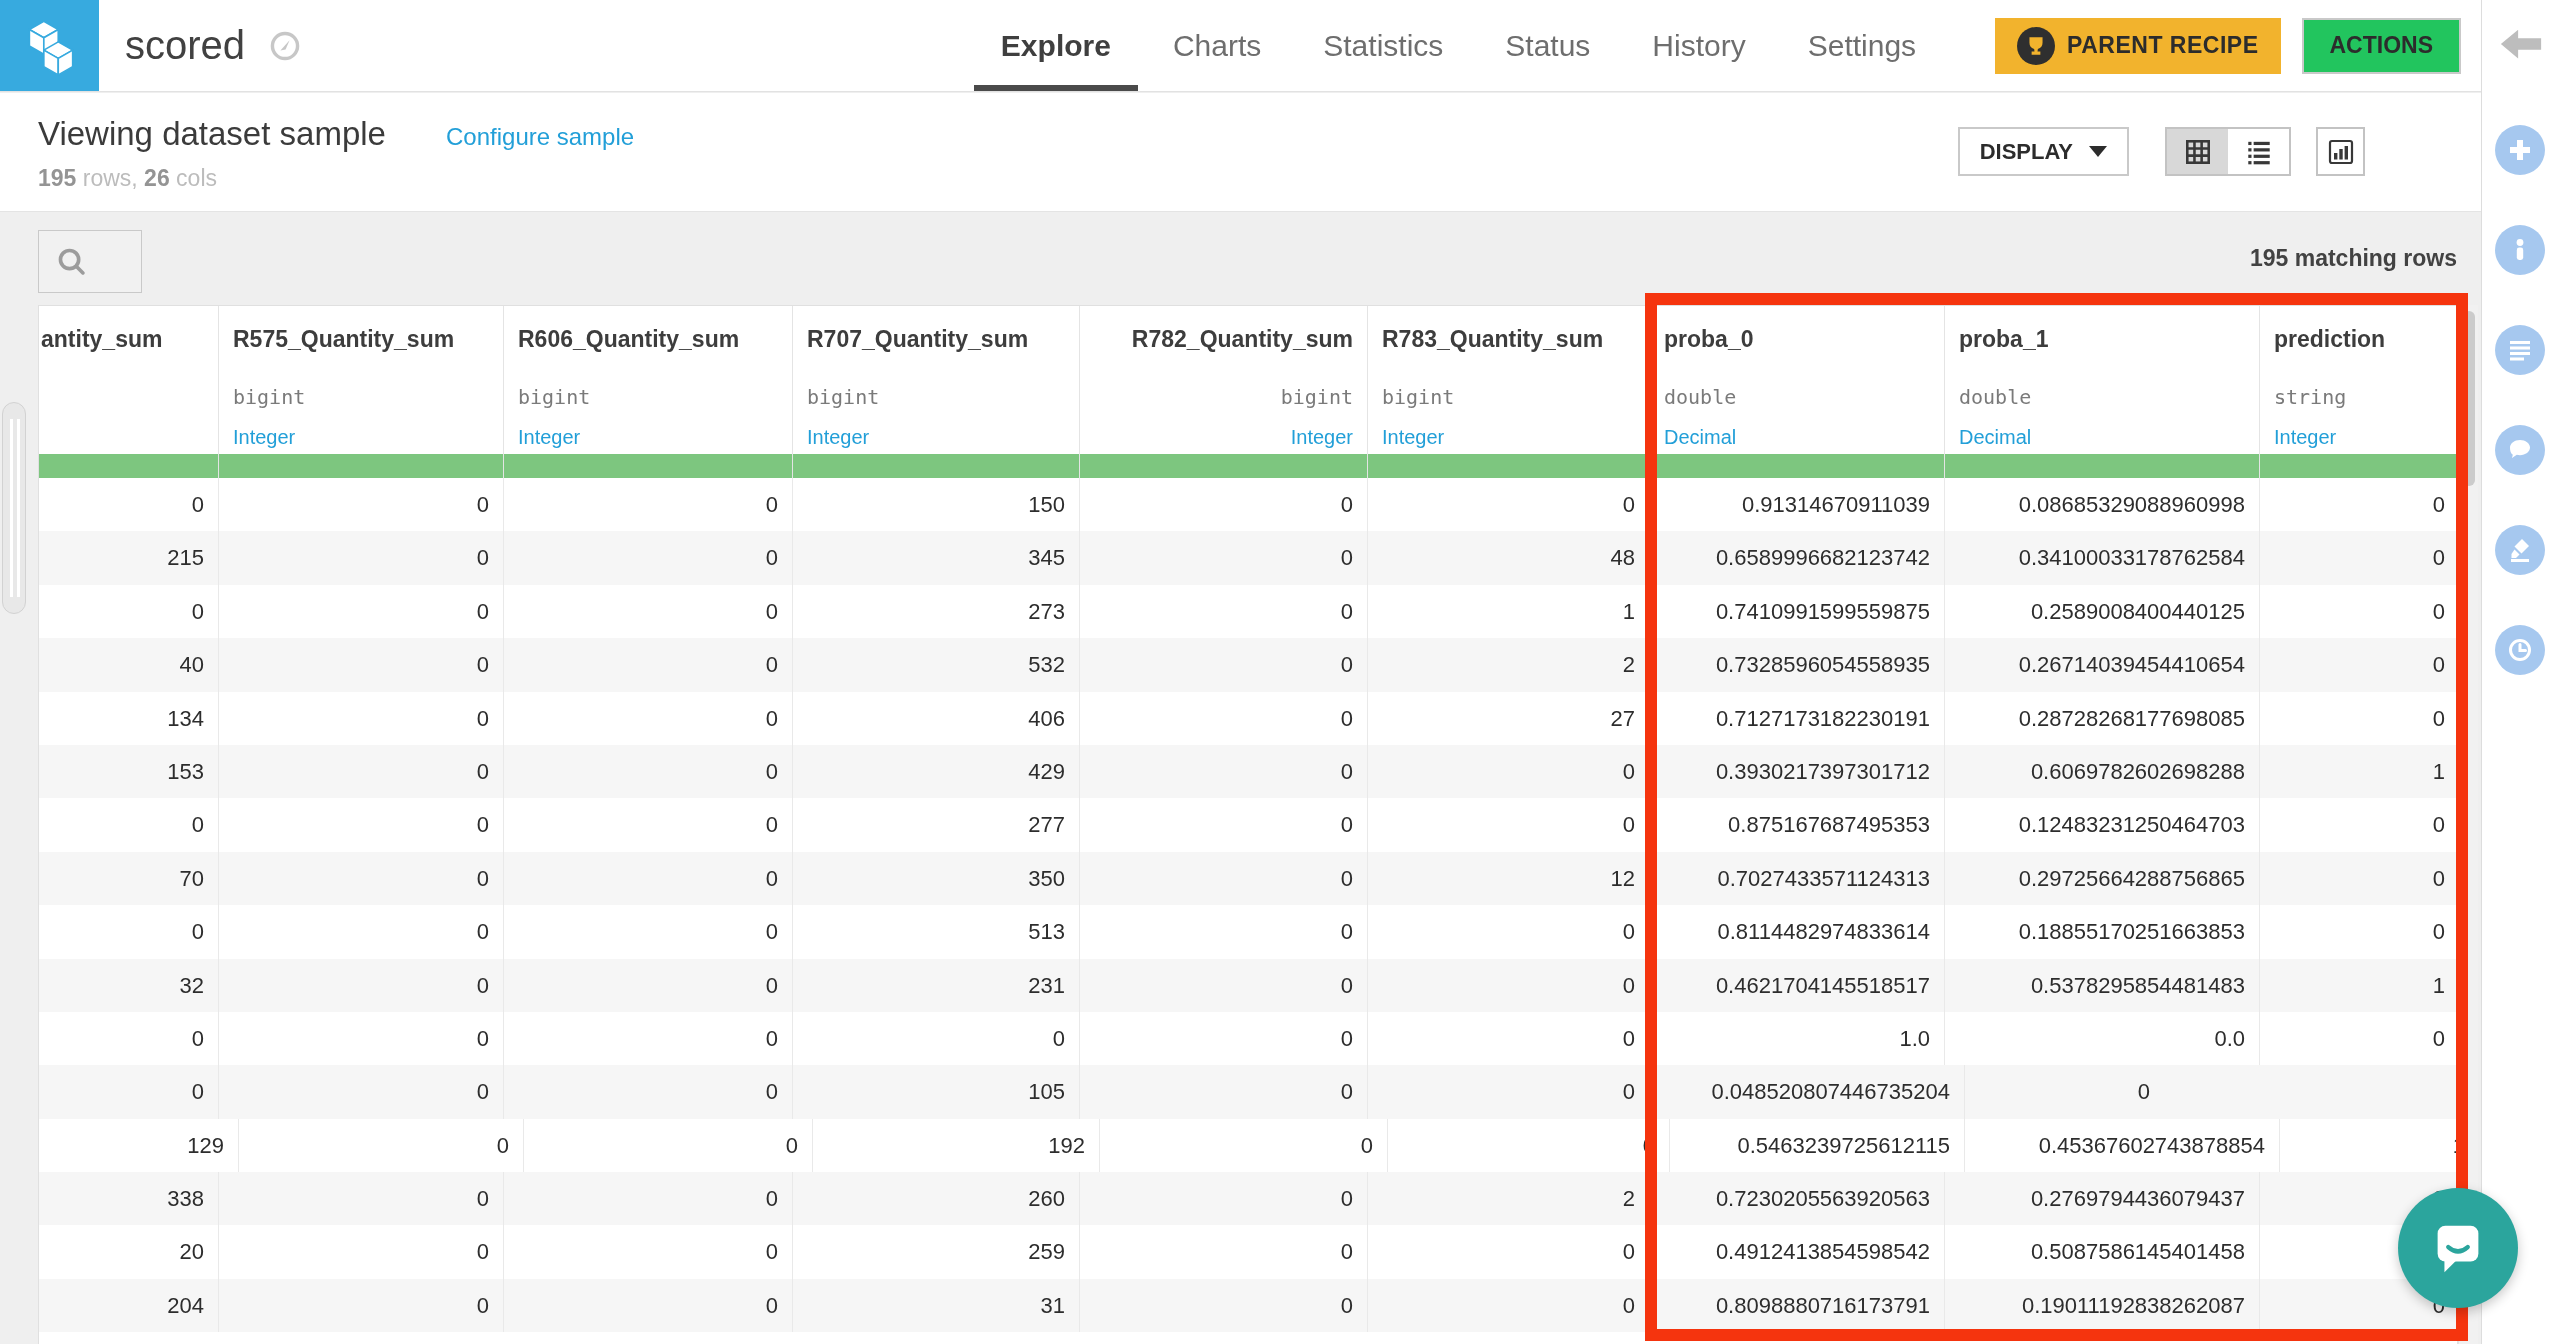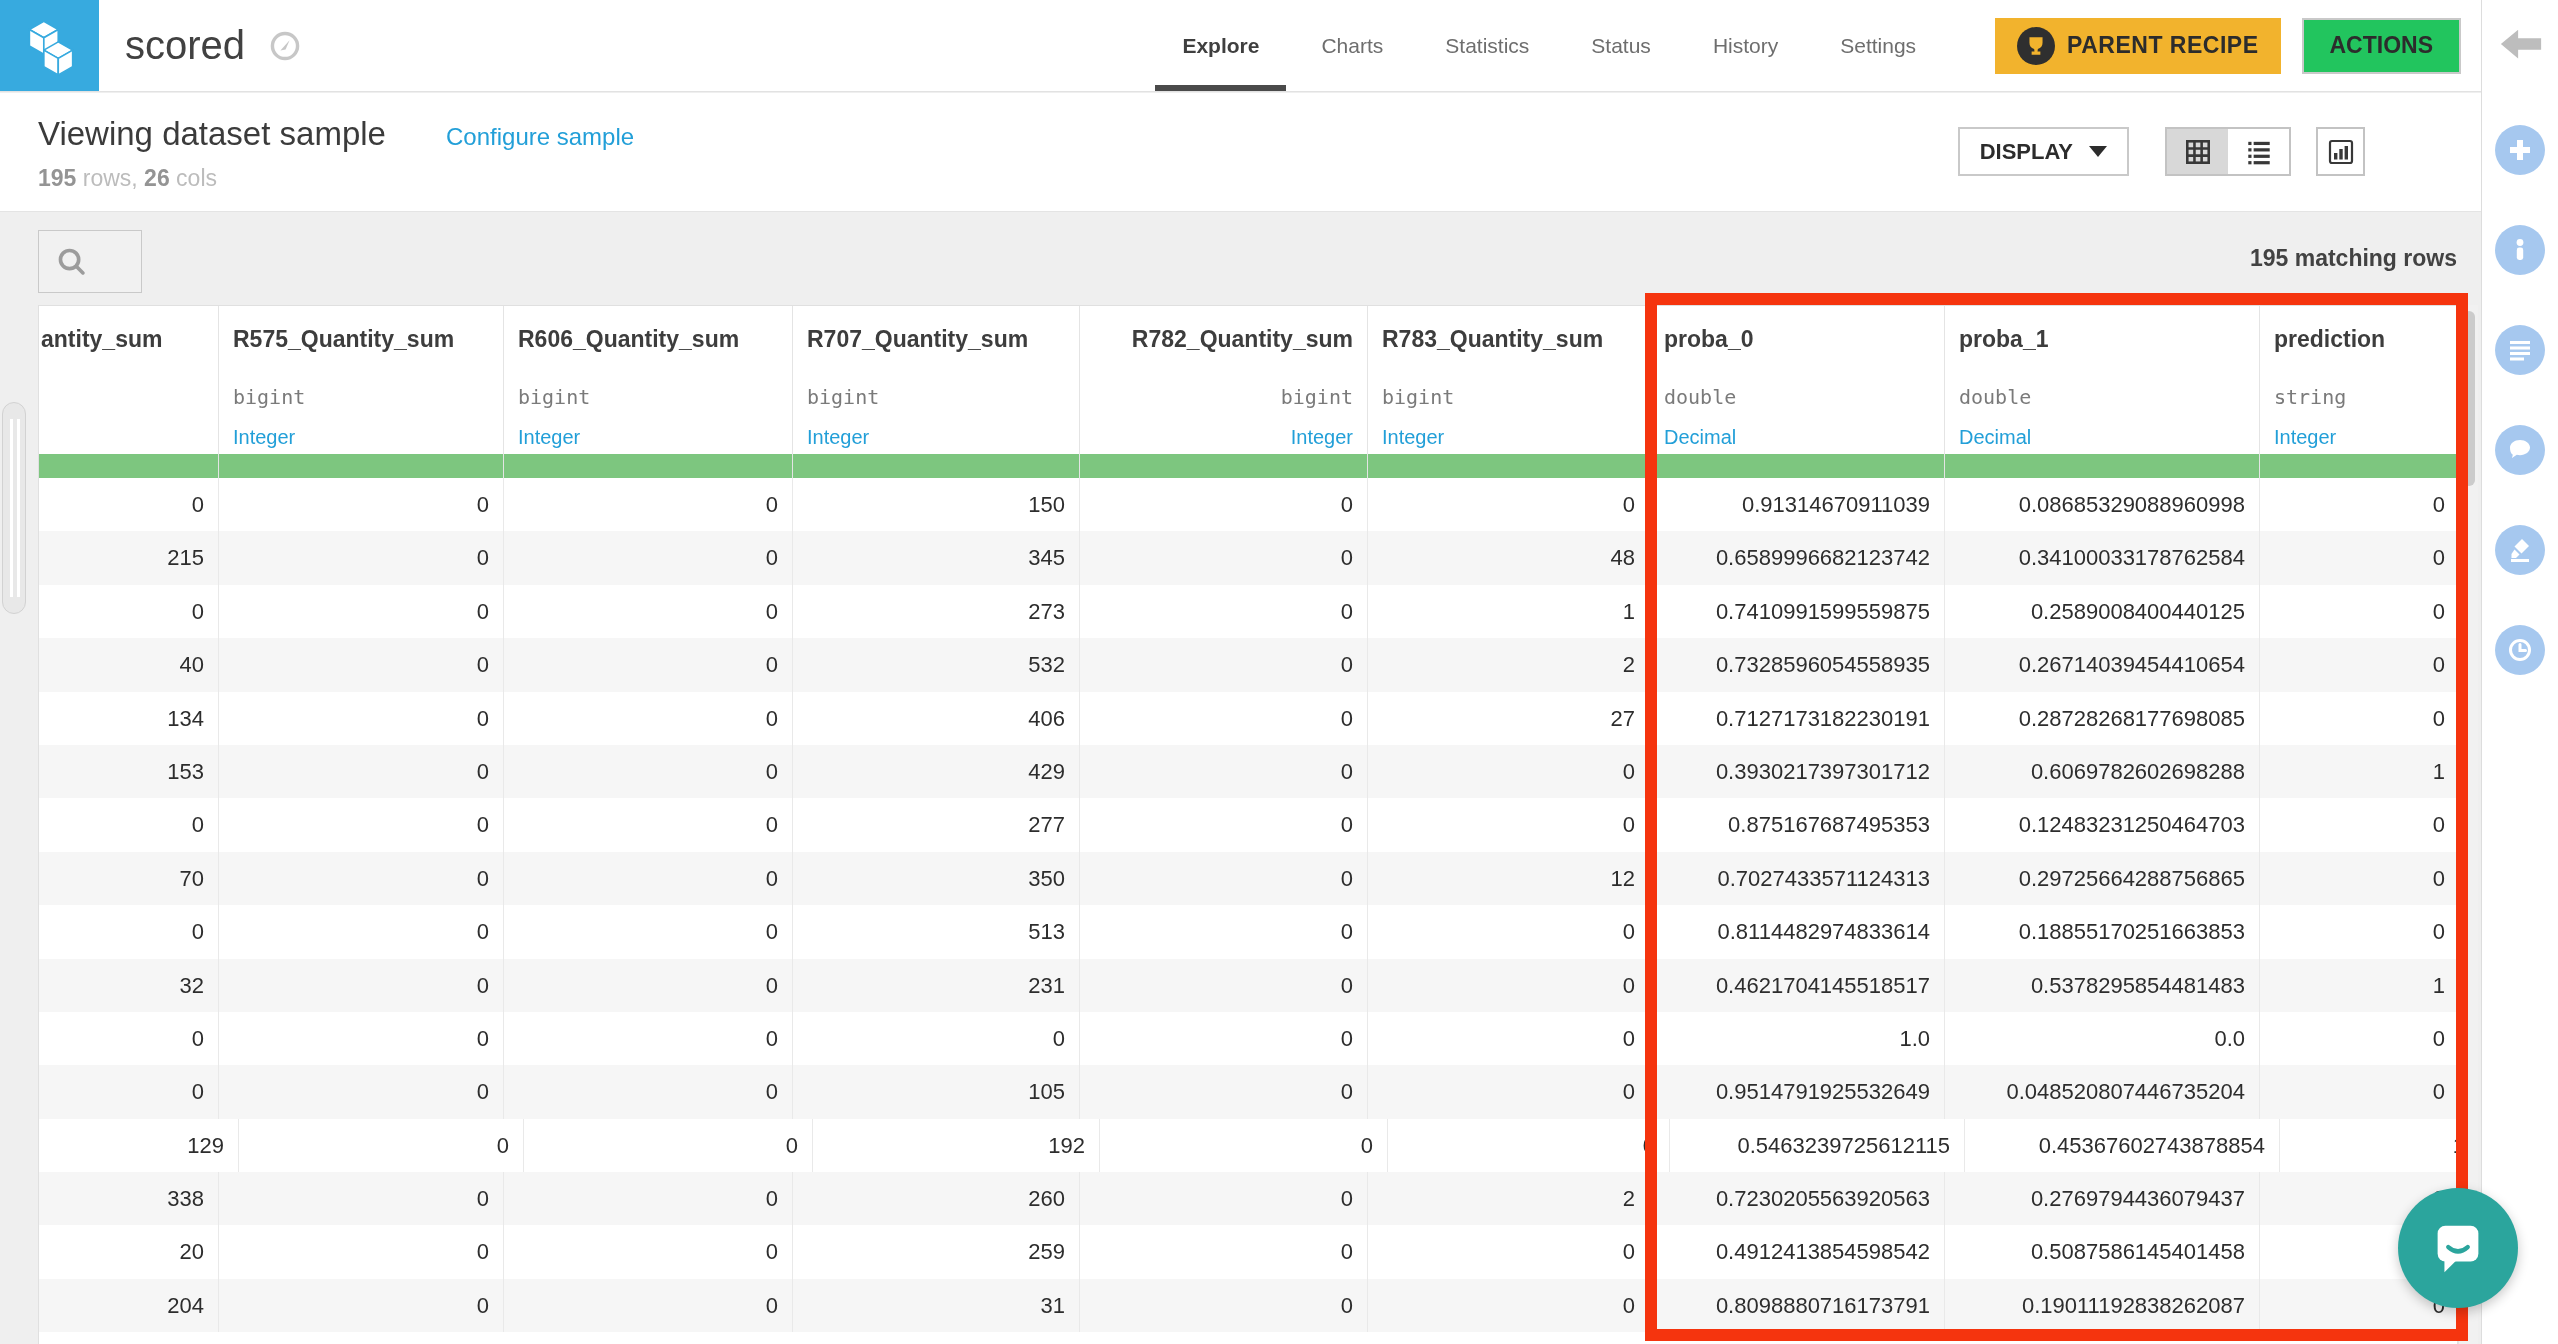--- a/index.html
+++ b/index.html
@@ -10,21 +10,21 @@
     font-family:"Liberation Sans", sans-serif;
     -webkit-font-smoothing:antialiased;
   }
   
   .topbar{position:absolute;top:0;left:0;right:77px;height:92px;background:#fff;
     border-bottom:1px solid #e2e2e2;display:flex;align-items:center;z-index:5;}
   .logo{width:99px;height:91px;background:#37aadf;flex:none;display:flex;align-items:center;justify-content:center;}
   .ds-title{font-size:40px;color:#414141;margin-left:26px;white-space:nowrap;}
   .compass{margin-left:24px;display:flex;align-items:center;}
   .topnav{display:flex;align-items:stretch;height:100%;margin-left:auto;}
-  .tab{font-size:21px;color:#6e6e6e;display:flex;align-items:center;padding:0 27px;margin-left:8px;cursor:pointer;white-space:nowrap;}
+  .tab{font-size:30px;color:#6e6e6e;display:flex;align-items:center;padding:0 27px;margin-left:8px;cursor:pointer;white-space:nowrap;}
   .tab.active{color:#3f3f3f;font-weight:700;box-shadow:inset 0 -6px 0 #4a4a4a;}
   .btn-recipe{height:56px;background:#f2b32d;display:flex;align-items:center;padding:0 22px;
     margin-left:52px;font-weight:700;font-size:23px;color:#2c2c2c;letter-spacing:.5px;cursor:pointer;white-space:nowrap;}
   .recipe-ic{width:38px;height:38px;border-radius:50%;background:#2f2f2f;margin-right:12px;
     display:flex;align-items:center;justify-content:center;flex:none;}
   .btn-actions{height:56px;border:2px solid #c9c9c9;background:#22c55e;display:flex;align-items:center;
     padding:0 26px;margin-left:21px;margin-right:20px;font-weight:700;font-size:23px;color:#2c2c2c;cursor:pointer;}
   
   .rail{position:absolute;top:0;right:0;width:77px;bottom:0;background:#fff;border-left:1px solid #dddddd;z-index:6;}
   .rail .back{position:absolute;top:26px;left:16px;cursor:pointer;}
@@ -406,21 +406,20 @@
         <div class="cell" style="width: 315px;">0.0</div>
         <div class="cell" style="width: 199px;">0</div>
       </div>
       <div class="trow alt">
         <div class="cell" style="width: 180px;">0</div>
         <div class="cell" style="width: 285px;">0</div>
         <div class="cell" style="width: 289px;">0</div>
         <div class="cell" style="width: 287px;">105</div>
         <div class="cell" style="width: 288px;">0</div>
         <div class="cell" style="width: 282px;">0</div>
-        <div class="cell" style="width: 295px;">0.9514791925532649</div>
         <div class="cell" style="width: 315px;">0.048520807446735204</div>
         <div class="cell" style="width: 199px;">0</div>
       </div>
       <div class="trow">
         <div class="cell" style="width: 200px;">129</div>
         <div class="cell" style="width: 285px;">0</div>
         <div class="cell" style="width: 289px;">0</div>
         <div class="cell" style="width: 287px;">192</div>
         <div class="cell" style="width: 288px;">0</div>
         <div class="cell" style="width: 282px;">0</div>

